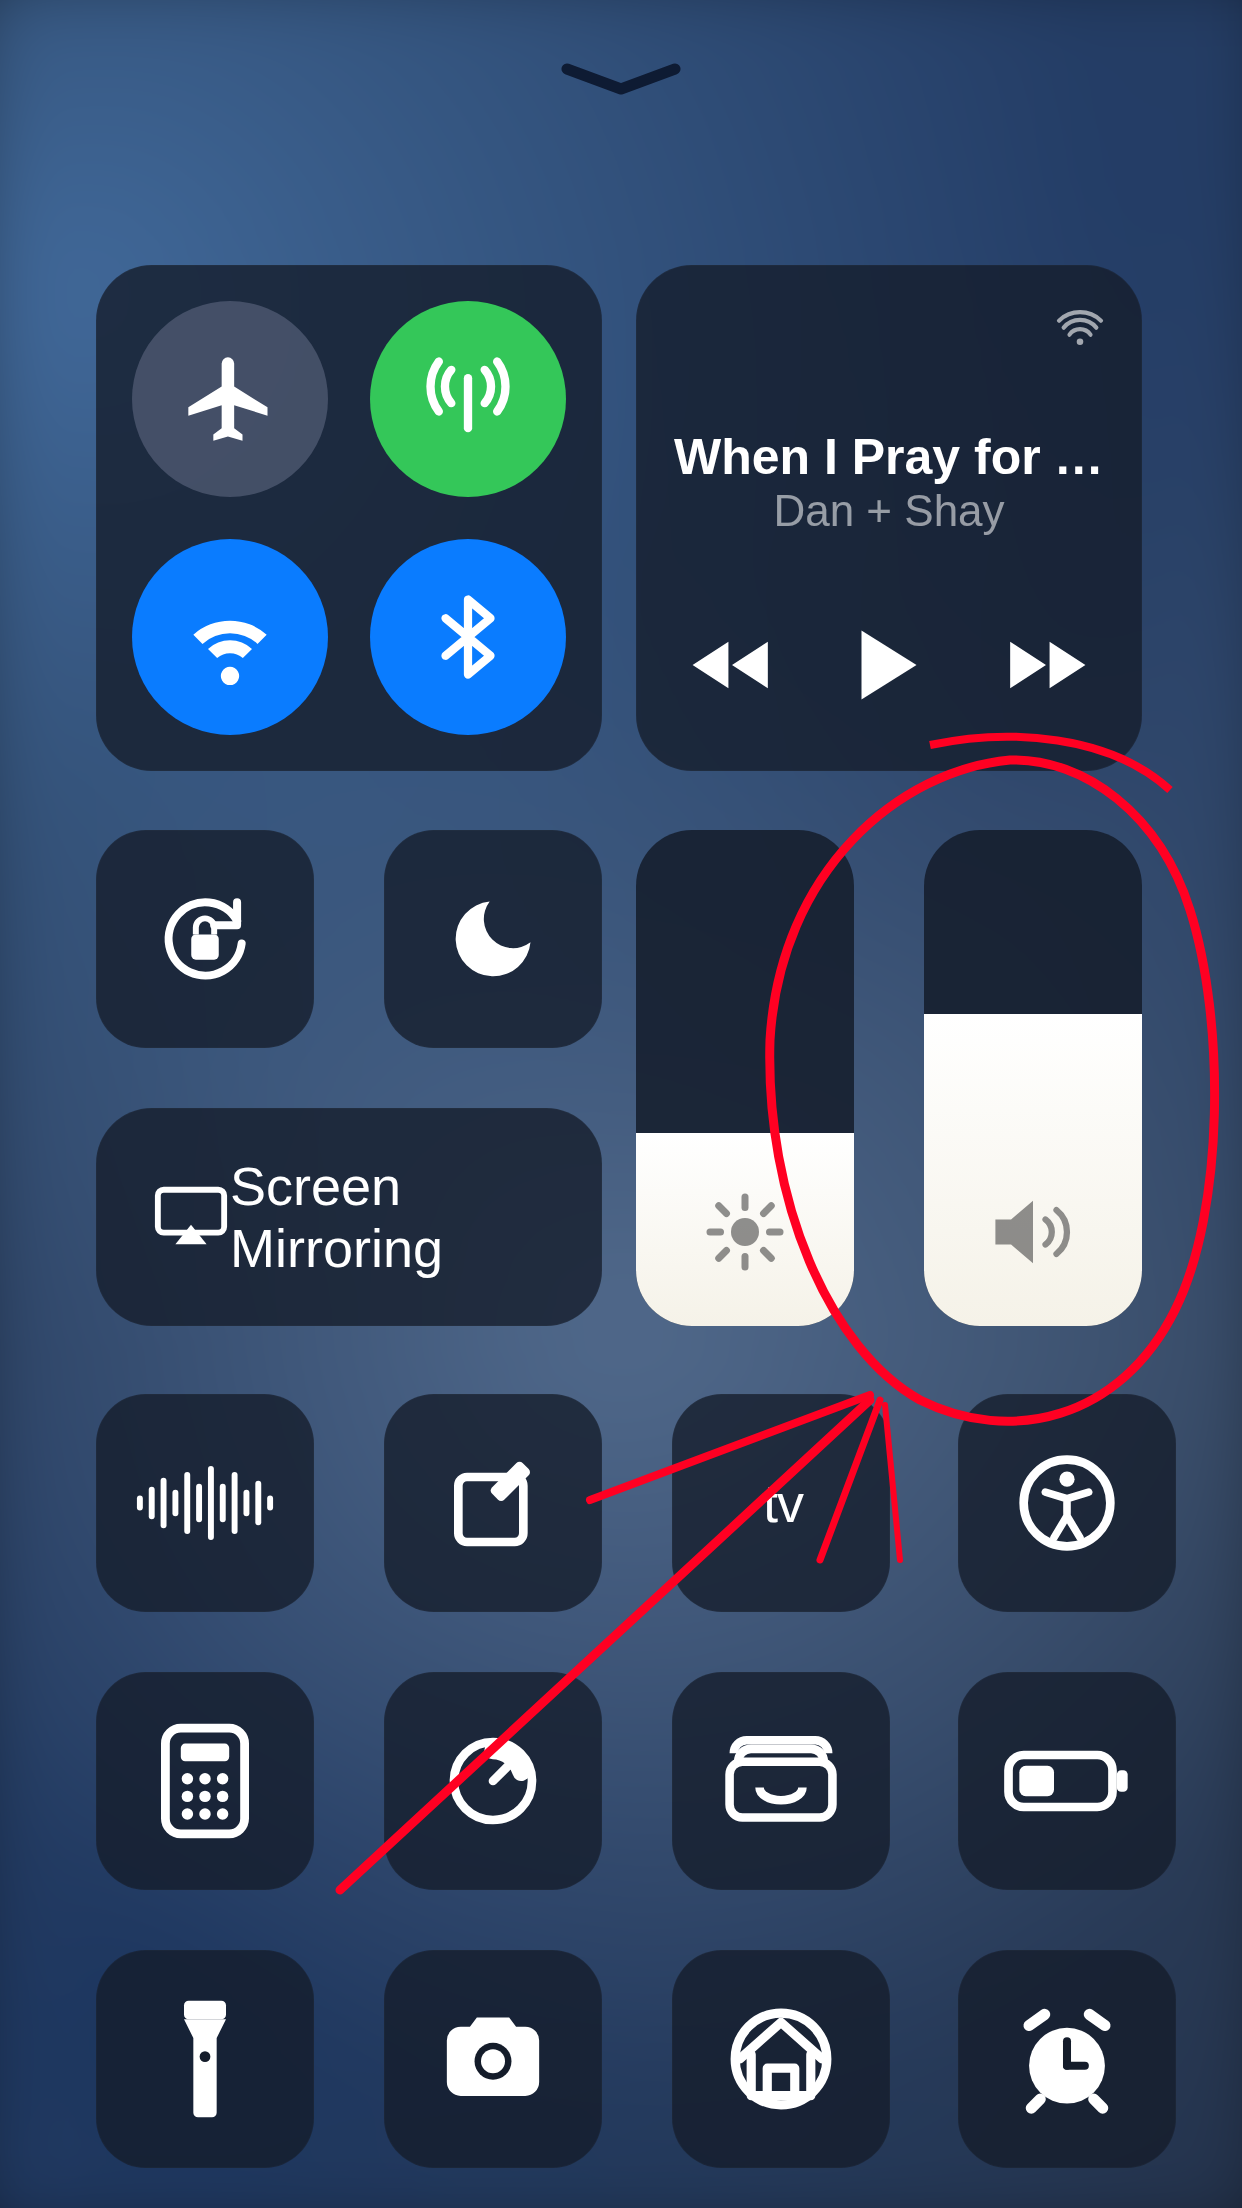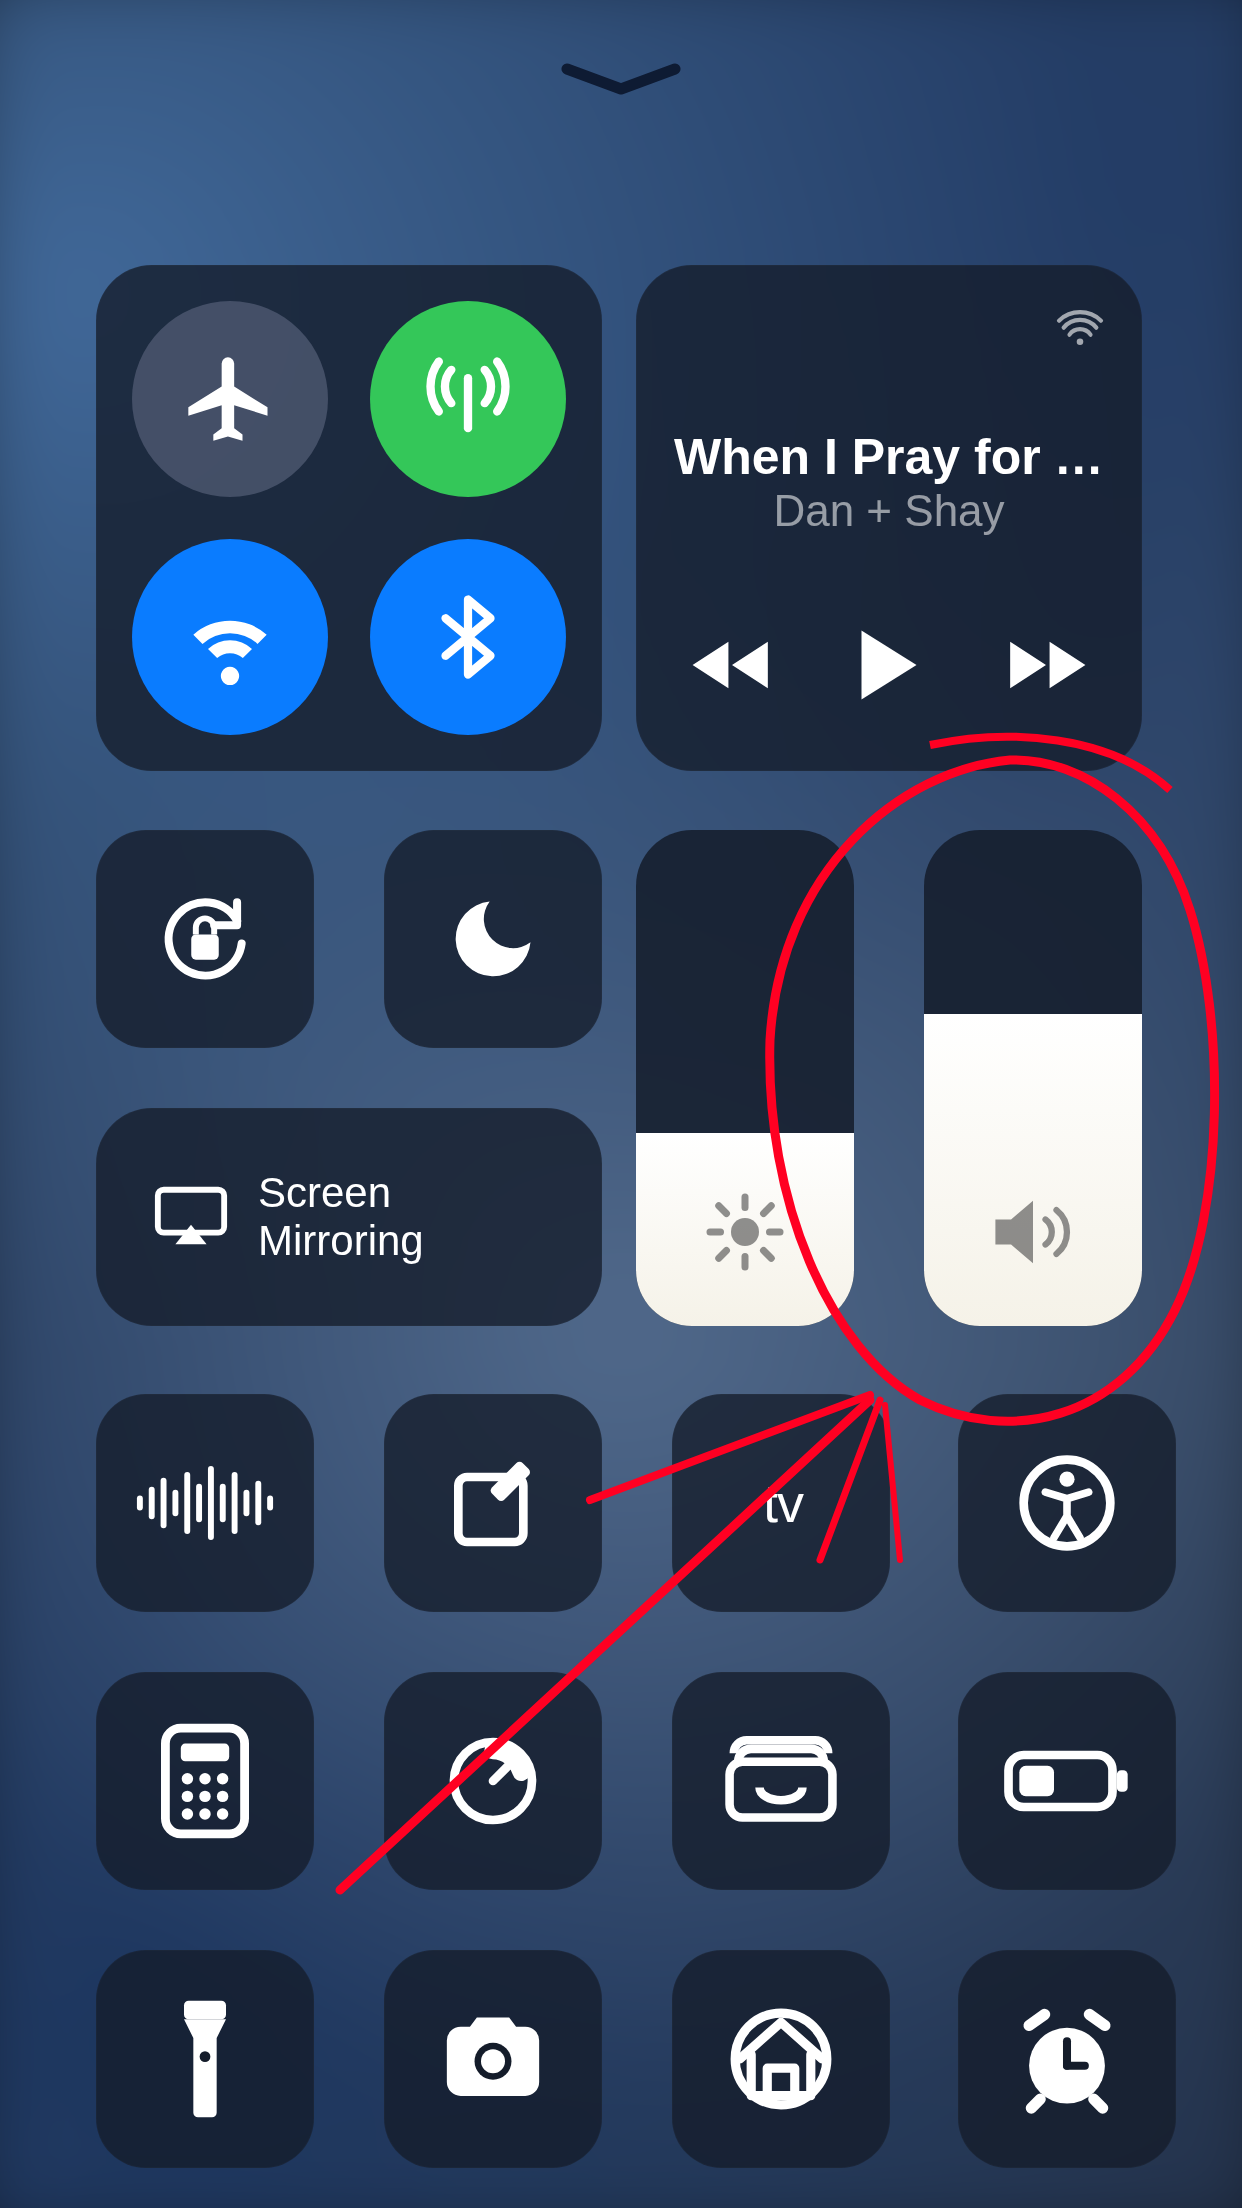--- a/index.html
+++ b/index.html
@@ -135,22 +135,21 @@
 
   
   .mirror {
     left: 96px; top: 1108px;
     width: 506px; height: 218px;
     justify-content: flex-start;
     padding-left: 56px;
     box-sizing: border-box;
   }
   .mirror .mtext {
-    margin-left: 28px;
-    font-size: 42px;
+    font-size: 54px;
     line-height: 1.15;
     color: #fff;
   }
 
   
   .slider {
     position: absolute;
     width: 218px; height: 496px;
     top: 830px;
     background: rgba(20,28,42,0.85);

